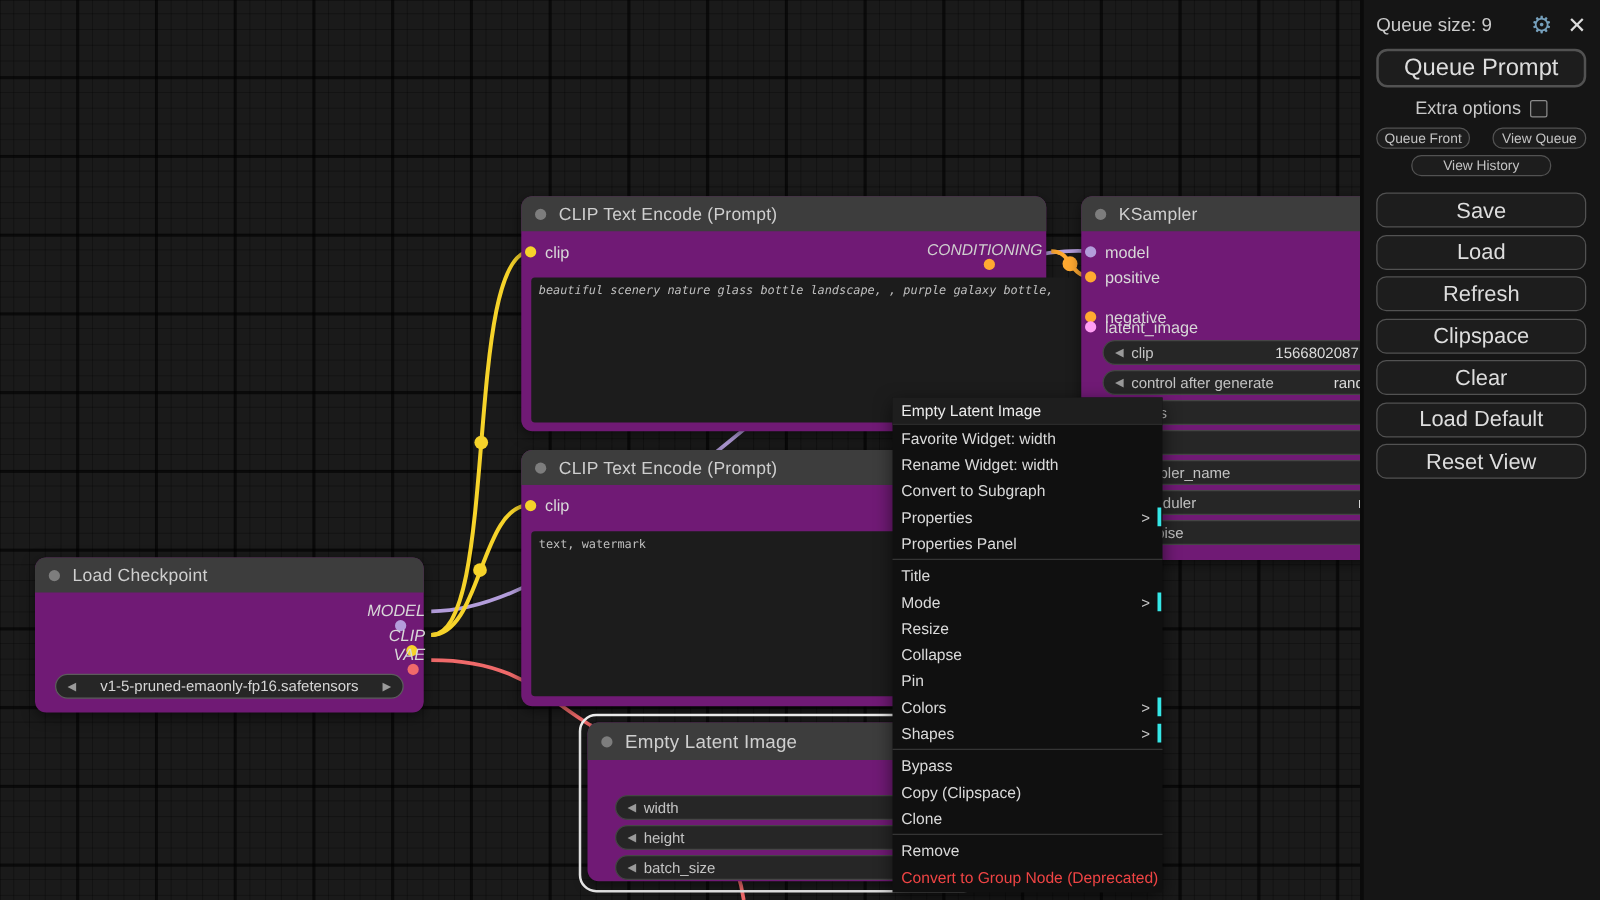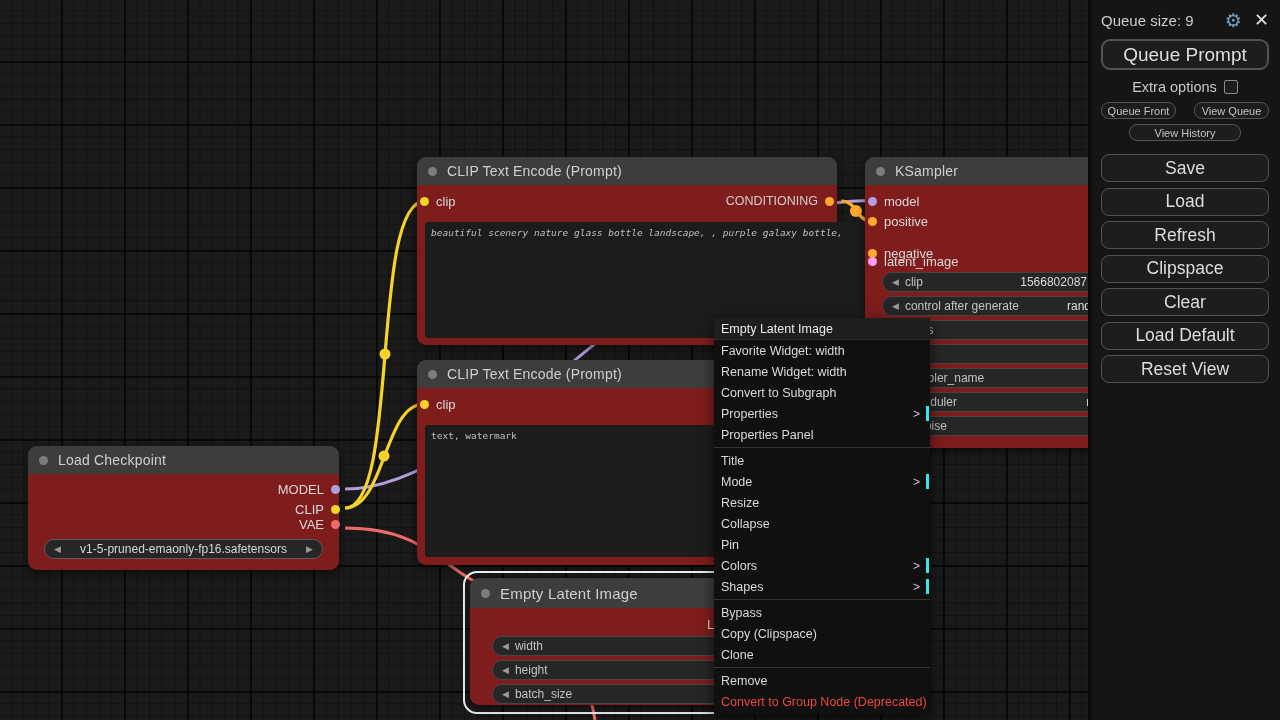--- a/index.html
+++ b/index.html
@@ -13,30 +13,30 @@
       linear-gradient(90deg, rgba(0,0,0,.6) 2px, transparent 2px),
       linear-gradient(rgba(0,0,0,.6) 2px, transparent 2px),
       linear-gradient(90deg, rgba(0,0,0,.30) 1px, transparent 1px),
       linear-gradient(rgba(0,0,0,.30) 1px, transparent 1px);
     background-size:63px 63px,63px 63px,12.6px 12.6px,12.6px 12.6px;
     background-position:-2px -2px;}
 
   #wires{position:absolute;inset:0;z-index:2;pointer-events:none;}
 
   
-  .node{position:absolute;z-index:3;background:#7f1d1d;border-radius:9px;
+  .node{position:absolute;z-index:3;background:#701a75;border-radius:9px;
     box-shadow:0 3px 10px rgba(0,0,0,.5);}
   .node-header{position:absolute;left:0;top:0;right:0;height:28px;background:#3d3d3d;
     border-radius:9px 9px 0 0;display:flex;align-items:center;}
   .collapse-dot{width:9px;height:9px;border-radius:50%;background:#7d7d7d;margin:0 10px 0 11px;flex:none;}
   .node-title{font-size:14px;color:#cfcfcf;letter-spacing:.2px;white-space:nowrap;}
   .slot{position:absolute;display:flex;align-items:center;height:16px;font-size:13px;color:#d8d8d8;}
   .slot .dot{width:9px;height:9px;border-radius:50%;flex:none;}
   .slot.in .dot{margin-right:7px;}
-  .slot.out{flex-direction:row;}
+  .slot.out{flex-direction:column;font-style:italic;}
   .slot.out .dot{margin-left:7px;}
   .prompt-box{position:absolute;background:#1c1c1c;border-radius:3px;
     font-family:"DejaVu Sans Mono",monospace;font-size:9.5px;line-height:11.5px;color:#bfbfbf;
     padding:5px 6px;box-sizing:border-box;white-space:pre-wrap;overflow:hidden;}
   .pill{position:absolute;height:20px;background:#262626;border:1px solid #454545;border-radius:11px;
     box-sizing:border-box;display:flex;align-items:center;font-size:12px;color:#c3c3c3;overflow:hidden;}
   .pill .arrow{font-size:9px;color:#9a9a9a;margin:0 6px 0 9px;flex:none;}
   .pill .arrow.r{margin:0 9px 0 6px;}
   .pill .val{margin-left:auto;color:#dcdcdc;white-space:nowrap;}
   .pill .wname{white-space:nowrap;}

